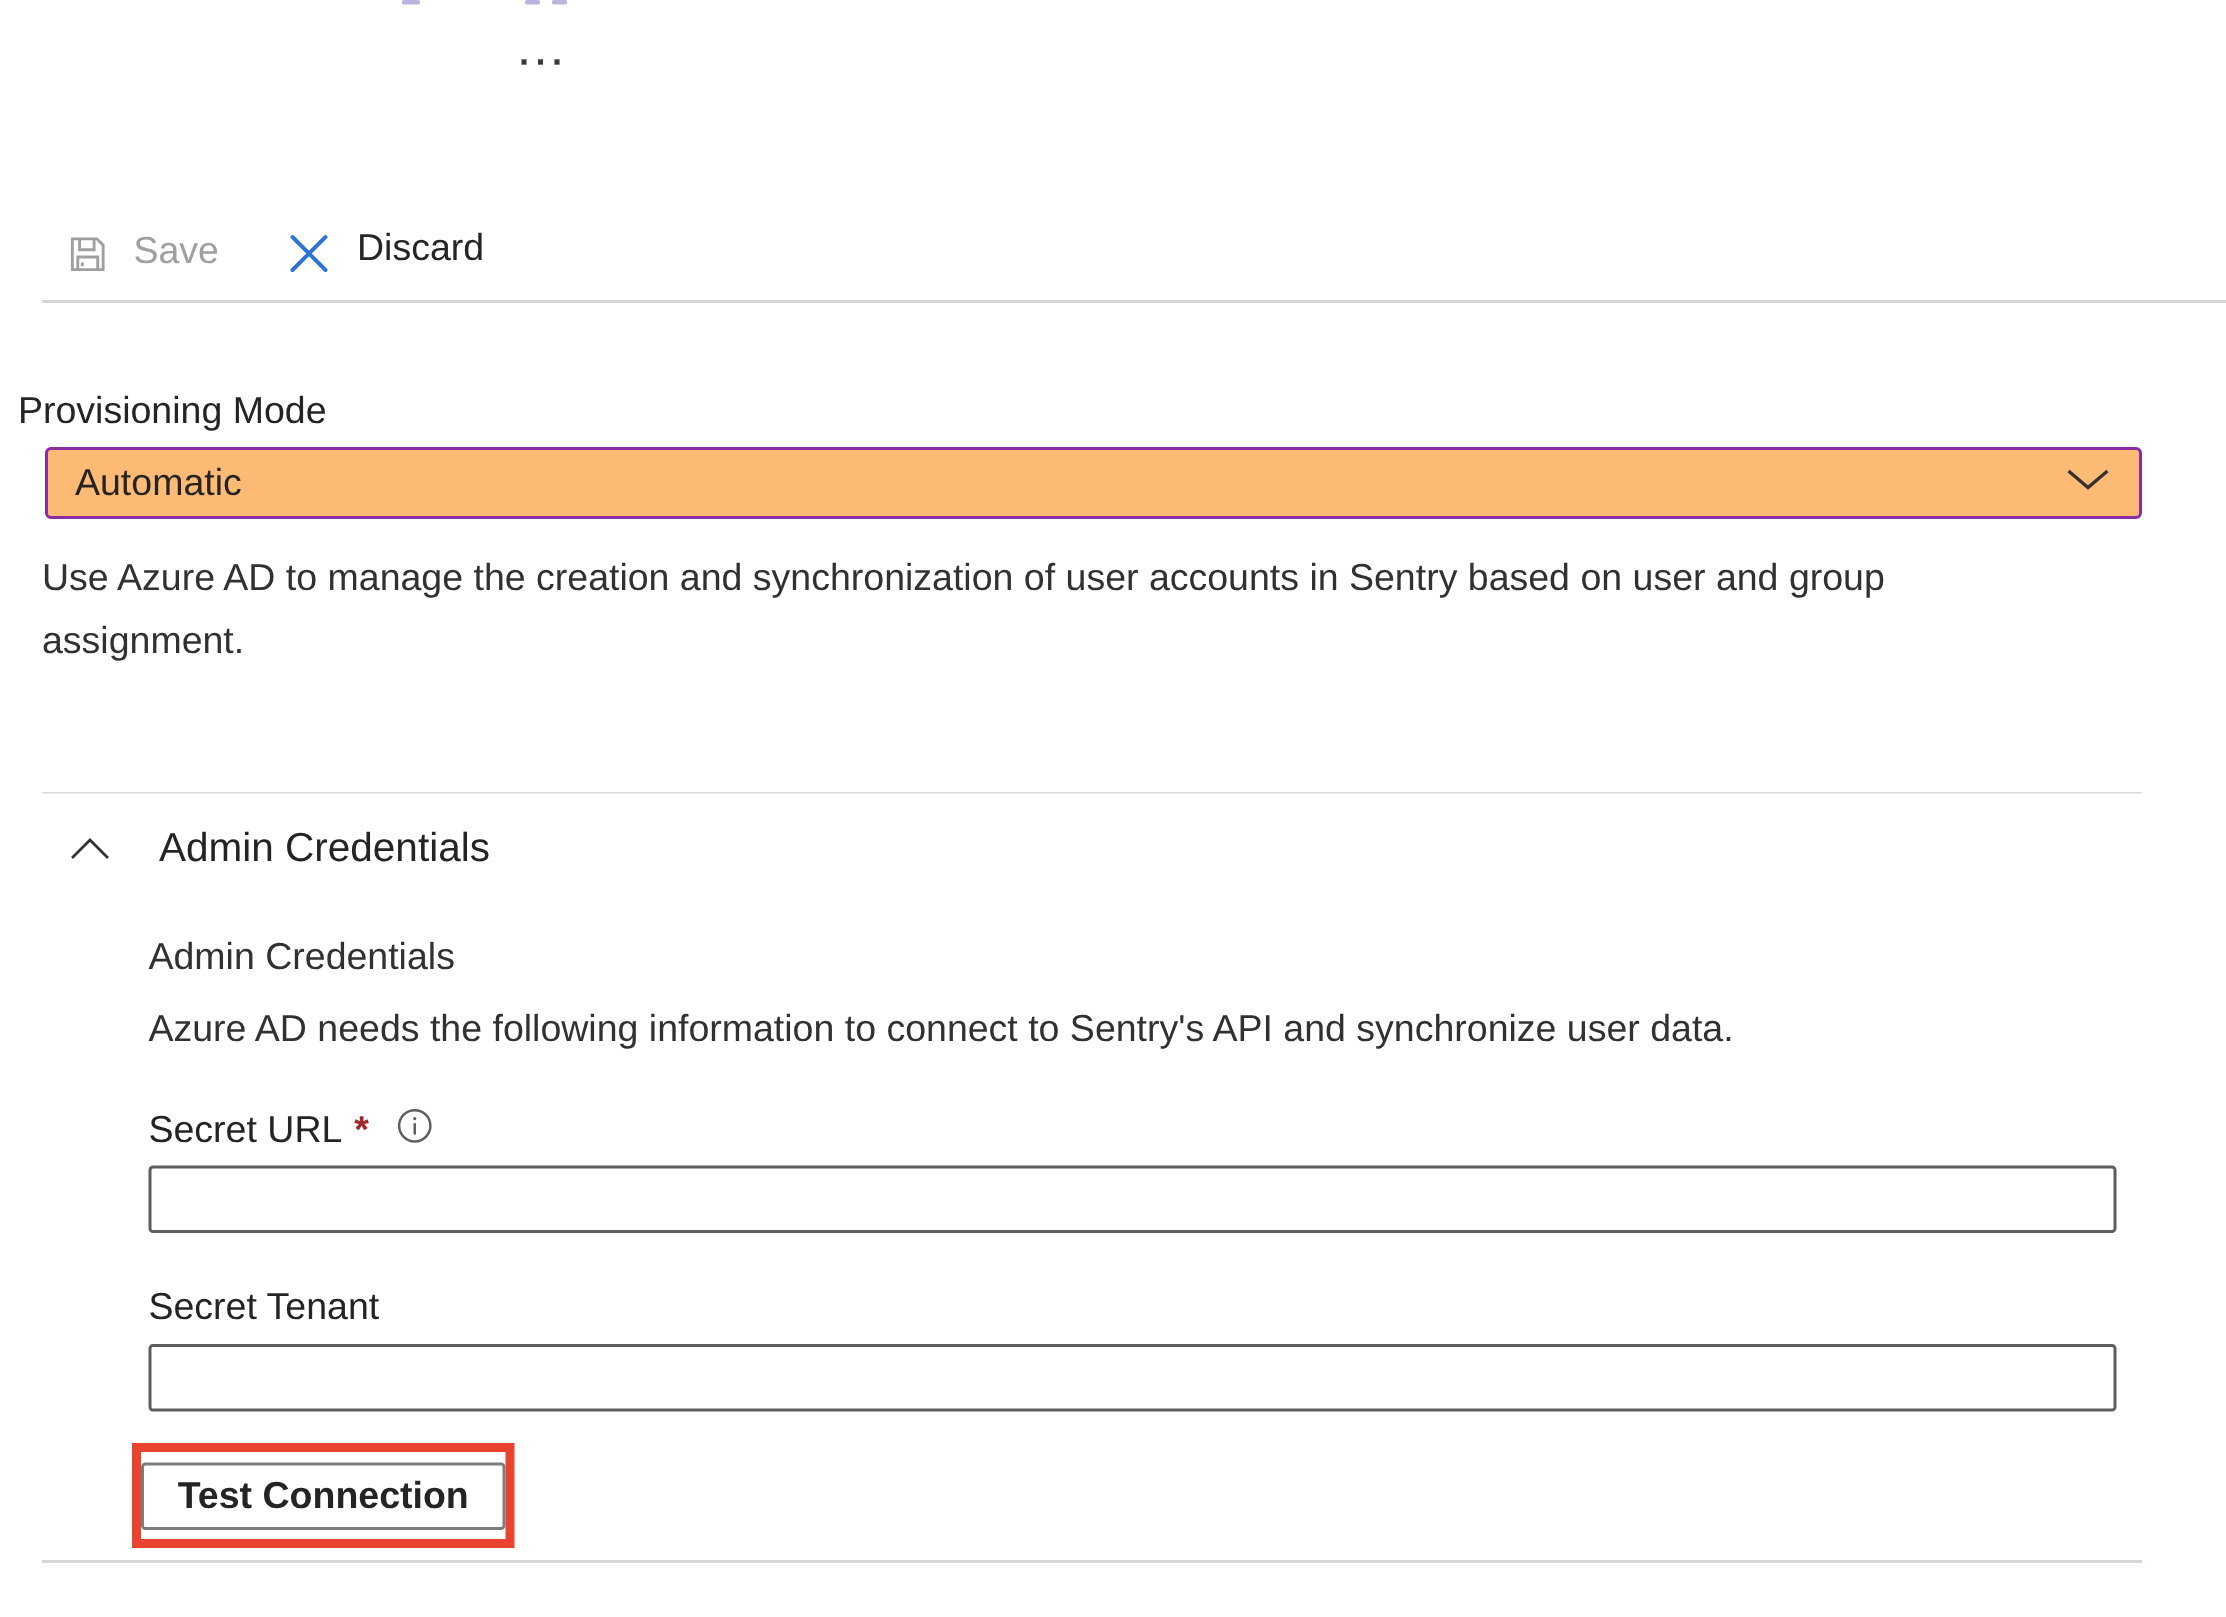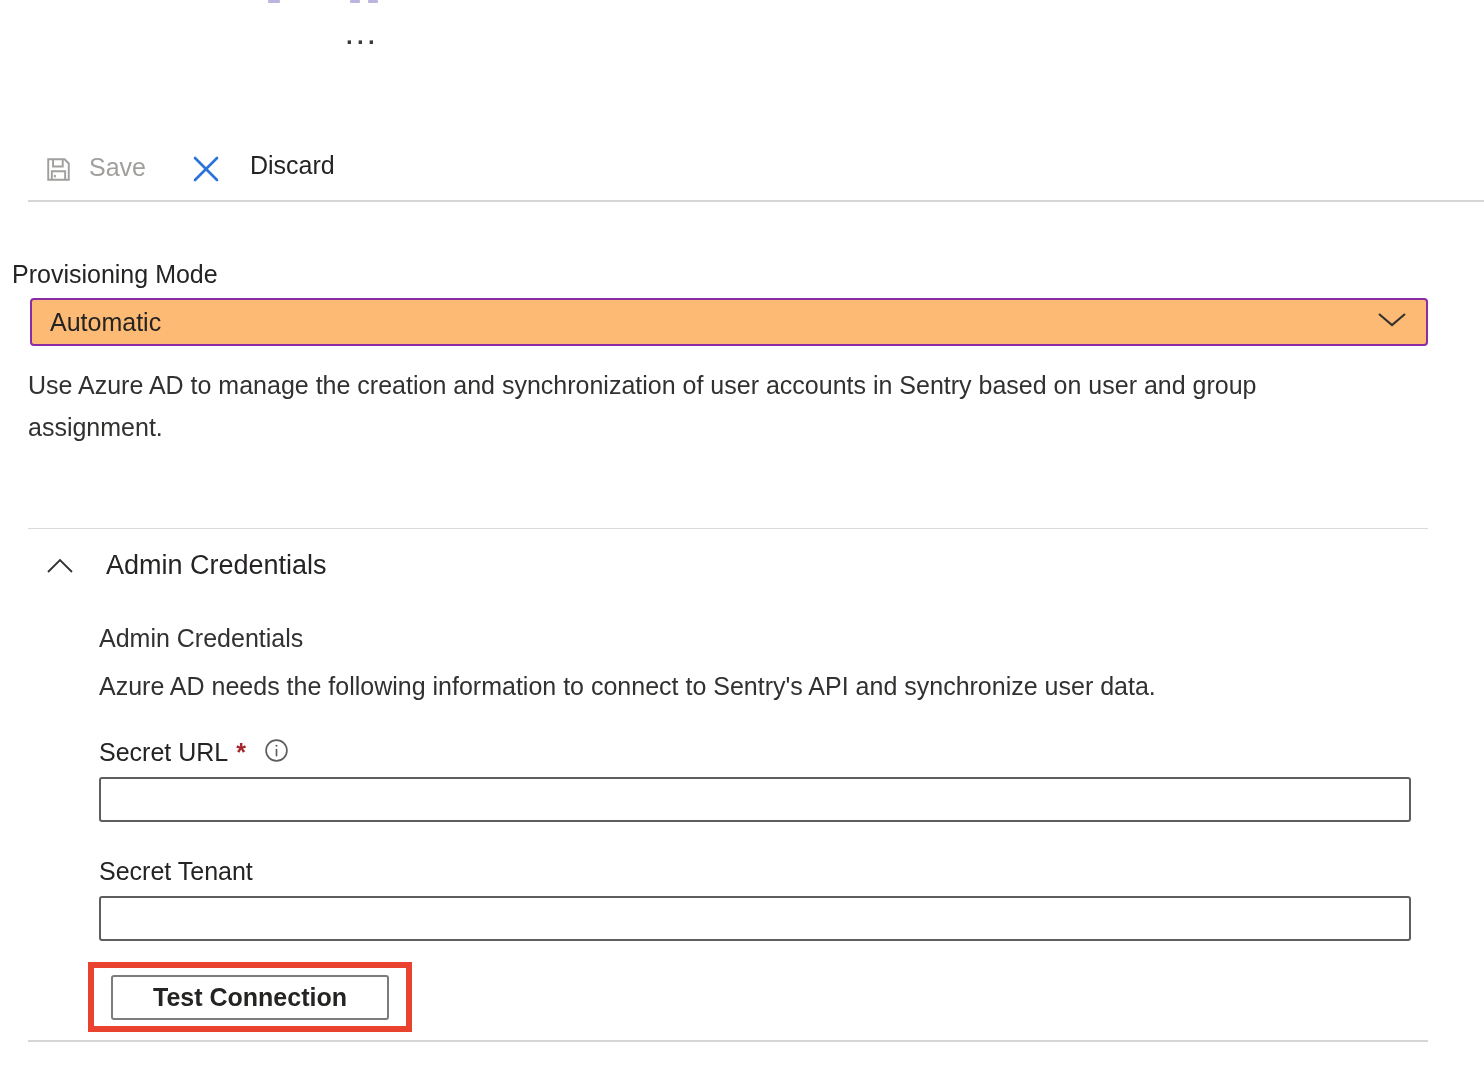--- a/index.html
+++ b/index.html
@@ -24,21 +24,21 @@
   .page-title{position:absolute;left:30px;top:22px;font-size:40px;font-weight:700;
     color:var(--text-dark);letter-spacing:-0.5px;}
   .more-options{position:absolute;left:346px;top:30px;font-size:24px;font-weight:700;
     color:#3b3a39;letter-spacing:3px;background:none;border:none;cursor:pointer;line-height:1;}
 
   .toolbar{position:absolute;left:44px;top:146px;height:46px;display:flex;align-items:center;gap:44px;}
   .cmd{display:flex;align-items:flex-start;gap:16px;background:none;border:none;cursor:pointer;
     font-family:inherit;font-size:25px;}
   .cmd .lbl{line-height:1;}
   .cmd-save .lbl{color:var(--disabled-gray);}
-  .cmd-discard .lbl{color:var(--text-dark);margin-left:12px;}
+  .cmd-discard .lbl{color:var(--text-dark);}
   .cmd svg{display:block;}
 
   .divider{position:absolute;height:2px;background:var(--divider-gray);}
   .divider-top{left:28px;right:0;top:200px;}
   .divider-mid{left:28px;width:1400px;top:528px;height:1px;background:#DCDAD8;}
   .divider-bottom{left:28px;width:1400px;top:1040px;}
 
   .field-label{position:absolute;left:12px;top:260px;font-size:25px;color:var(--text-dark);}
 
   .dropdown{position:absolute;left:30px;top:298px;width:1398px;height:48px;background:#fdba74;
@@ -63,21 +63,21 @@
   .row-secret{top:857px;}
   .input-label-row .lbl{font-size:25px;color:var(--text-dark);}
   .req{color:var(--required-red);font-size:25px;font-weight:700;margin-left:8px;}
   .info{margin-left:18px;display:block;cursor:pointer;}
 
   .text-input{position:absolute;left:99px;width:1312px;height:45px;border:2px solid var(--gray-border);
     border-radius:3px;background:#fff;font-family:inherit;font-size:24px;padding:0 12px;color:var(--text-dark);}
   .input-tenant{top:777px;}
   .input-secret{top:896px;}
 
-  .annotation{position:absolute;left:88px;top:962px;width:324px;height:70px;
+  .annotation{position:absolute;left:88px;top:962px;width:255px;height:70px;
     border:6px solid var(--annotation-red);display:flex;align-items:center;justify-content:center;}
   .test-btn{width:278px;height:45px;background:#fff;border:2px solid var(--button-border);
     border-radius:3px;font-family:inherit;font-size:25px;font-weight:700;color:var(--text-dark);
     cursor:pointer;display:flex;align-items:center;justify-content:center;}
 </style>
 </head>
 <body>
 
 <div class="page">
 

